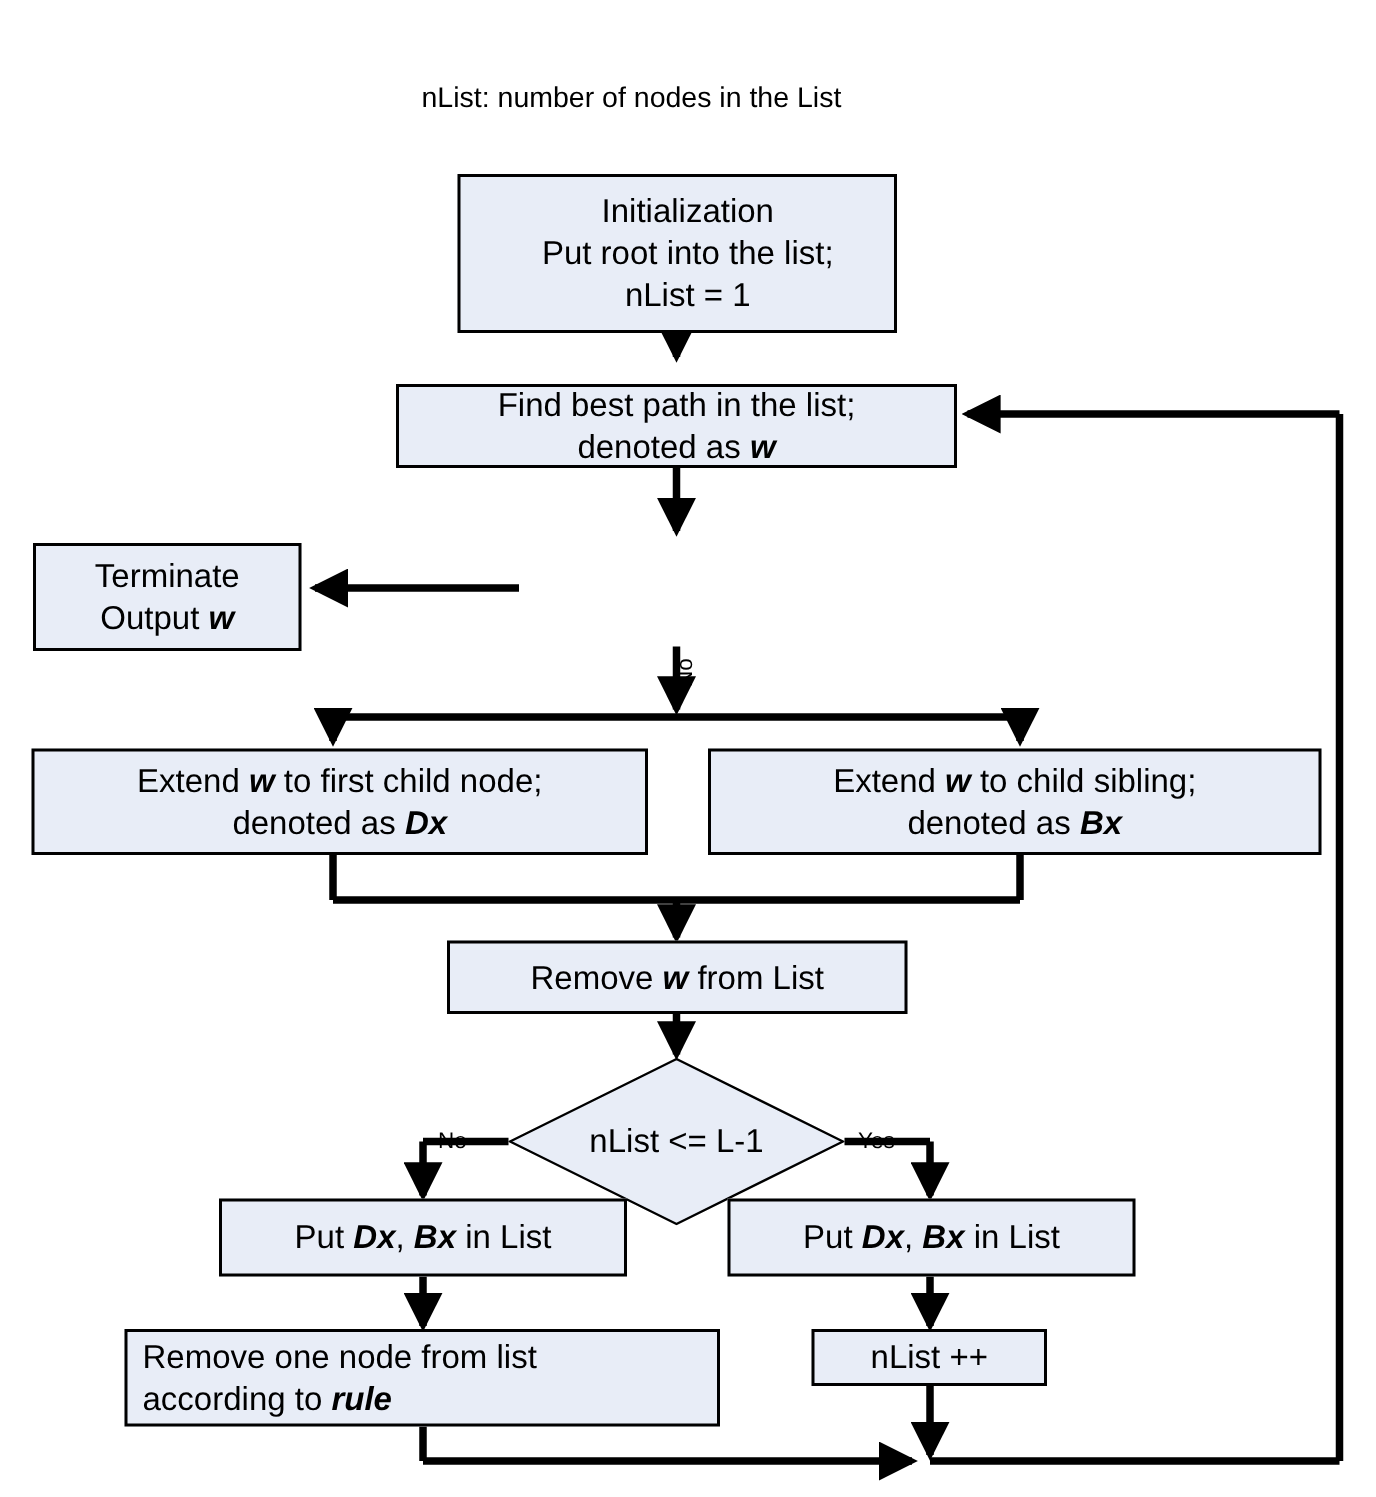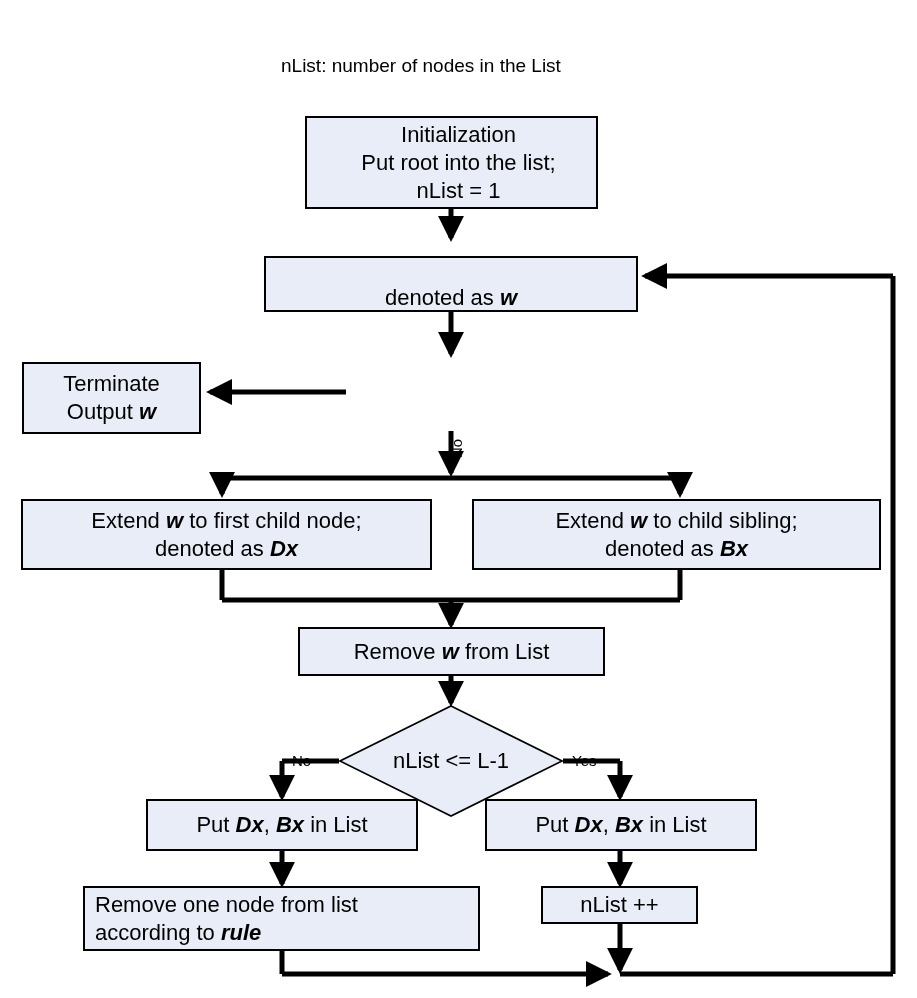--- a/index.html
+++ b/index.html
@@ -137,31 +137,31 @@
       <path d="M 282 974 L 608 974" marker-end="url(#ah)"></path>
 
       <path d="M 620 924 L 620 970" marker-end="url(#ah)"></path>
 
       <path d="M 620 974 L 893 974"></path>
       <path d="M 893 974 L 893 276"></path>
       <path d="M 893 276 L 645 276" marker-end="url(#ah)"></path>
     </g>
   </svg>
 
-  <div class="node" style="left:305px; top:116px; width:293px; height:93px;padding-left:14px;">
+  <div class="node" style="left:305px; top:116px; width:293px; height:106px;padding-left:14px;">
     <div>
       <span>Initialization</span><br>
       <span>Put root into the list;</span><br>
       <span>nList = 1</span>
     </div>
   </div>
 
   <div class="node" style="left:264px; top:256px; width:374px; height:56px;">
     <div>
-      <br>
+      <span>Find best path in the list;</span><br>
       <span>denoted as </span><b>w</b>
     </div>
   </div>
 
 
   <div class="node" style="left:22px; top:362px; width:179px; height:72px;">
     <div>
       <span>Terminate</span><br>
       <span>Output </span><b>w</b>
     </div>

